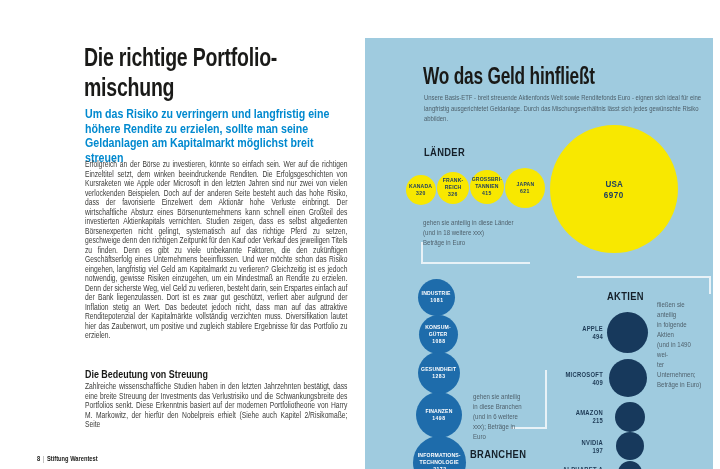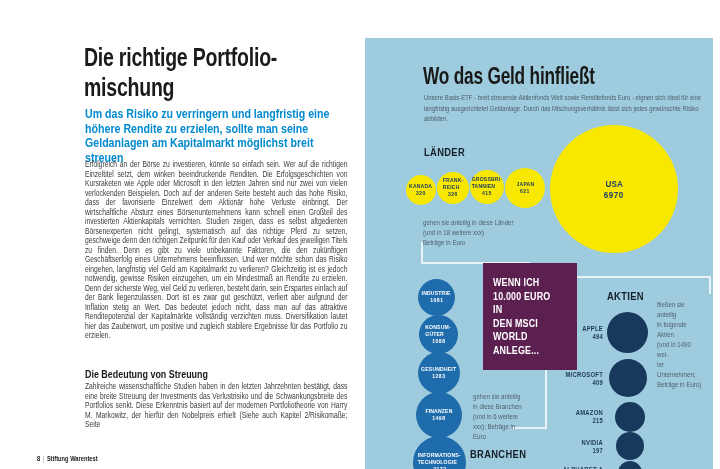--- a/index.html
+++ b/index.html
@@ -60,20 +60,21 @@
   }
   .cap{
     position:absolute;font-size:7.6px;color:#50626d;line-height:10px;
     white-space:pre-line;transform:scaleX(0.8);transform-origin:0 0;
   }
 
   
   .bubble{
     position:absolute;border-radius:50%;
     display:flex;flex-direction:column;align-items:center;justify-content:center;
+    text-align:center;
   }
   .bubble.yellow{background:#f8e800;color:#20405f;}
   .bubble.midblue{background:#1e6cab;color:#ffffff;}
   .bubble.navy{background:#17395c;color:#ffffff;}
   .b-name{
     font-size:6px;font-weight:bold;line-height:6.8px;white-space:pre-line;
     transform:scaleX(0.85);letter-spacing:0.2px;
   }
   .b-val{
     font-size:6px;font-weight:bold;line-height:7.5px;letter-spacing:0.6px;
@@ -154,26 +155,20 @@
 (und in 18 weitere xxx)
 Beträge in Euro</div>
 
     <div class="line" style="left:56px;top:204px;width:1.5px;height:22px;"></div>
     <div class="line" style="left:56px;top:224px;width:109px;height:1.5px;"></div>
     <div class="line" style="left:212px;top:238px;width:133px;height:1.5px;"></div>
     <div class="line" style="left:344px;top:238px;width:1.5px;height:18px;"></div>
     <div class="line" style="left:180px;top:332px;width:1.5px;height:59px;"></div>
     <div class="line" style="left:146px;top:389px;width:35px;height:1.5px;"></div>
 
-    <div class="center-box">
-      <div class="cb-text">WENN ICH
-10.000 EURO IN
-DEN MSCI WORLD
-ANLEGE...</div>
-    </div>
 
     <div class="bubble midblue" style="left:53px;top:241px;width:37px;height:37px;">
       <div class="b-name">INDUSTRIE</div>
       <div class="b-val">1081</div>
     </div>
     <div class="bubble midblue" style="left:54px;top:277px;width:39px;height:39px;">
       <div class="b-name">KONSUM-
 GÜTER</div>
       <div class="b-val">1088</div>
     </div>

